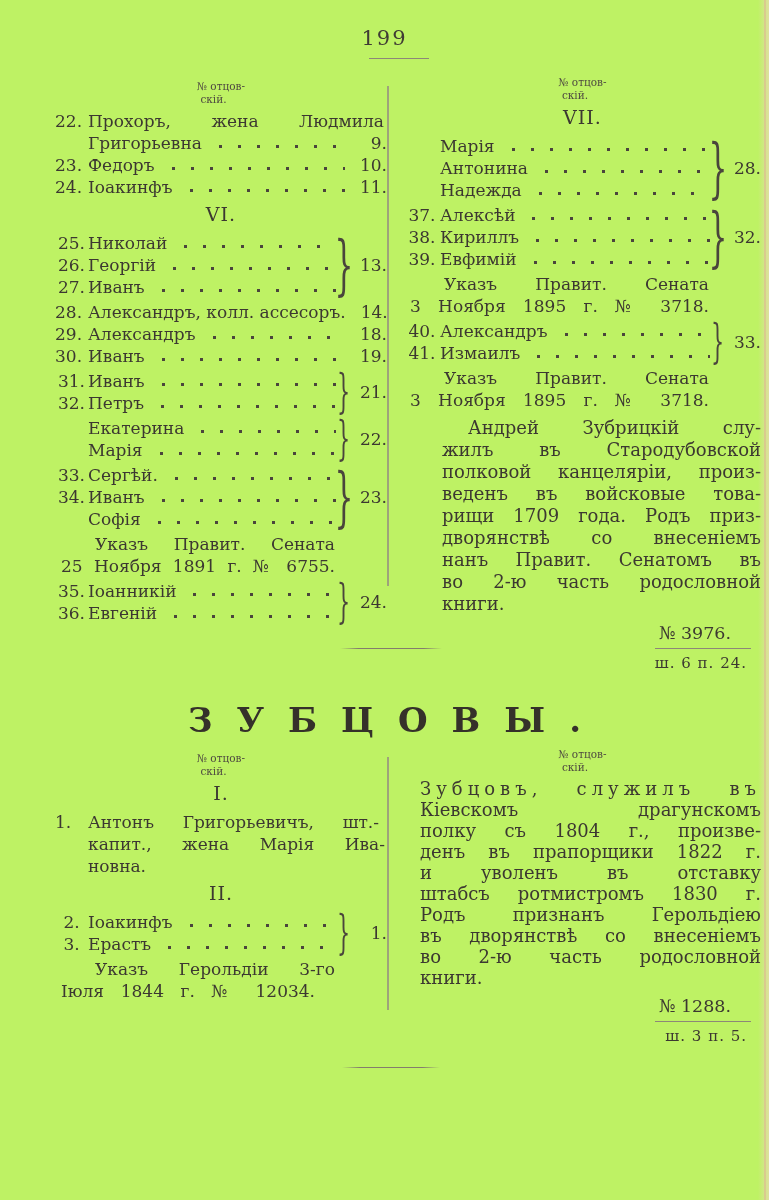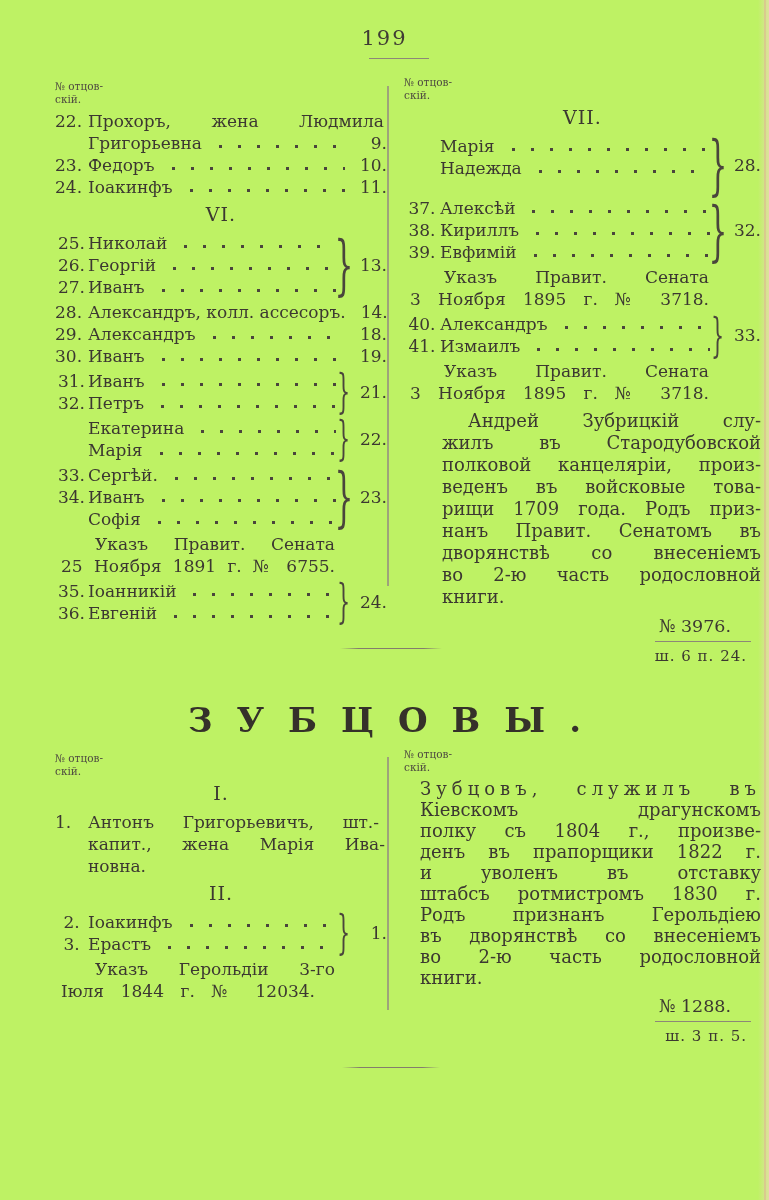--- a/index.html
+++ b/index.html
@@ -27,21 +27,21 @@
     background:linear-gradient(to right, rgba(130,124,108,0), #837d6c 18%, #837d6c 82%, rgba(130,124,108,0));}
   .hdiv.first{top:648px;left:340px;width:102px;}
   .hdiv.second{top:1067px;left:342px;width:98px;}
 
   .col{position:absolute;font-size:17px;line-height:22px;}
   .col.tl{left:55px;top:80px;width:332px;}
   .col.tr{left:404px;top:76px;width:357px;}
   .col.bl{left:55px;top:752px;width:332px;}
   .col.br{left:404px;top:748px;width:357px;}
 
-  .colhead{font-size:10.5px;line-height:12.5px;text-align:left;color:#4e4940;margin-bottom:5px;}
+  .colhead{font-size:10.5px;line-height:12.5px;text-align:center;color:#4e4940;margin-bottom:5px;}
   .colhead .l2{padding-right:15px;}
 
   .roman{text-align:center;font-size:19px;letter-spacing:1px;margin:5px 0 7px;}
 
   .row{display:flex;height:22px;line-height:22px;}
   .row .num{width:33px;flex:none;}
   .tr .row .num{width:36px;}
   .name{flex:none;white-space:nowrap;}
   .namefill{flex:1;min-width:0;text-align:justify;text-align-last:justify;padding-right:3px;}
   .lead{flex:1;min-width:10px;margin-left:7px;
@@ -271,20 +271,25 @@
 
     <div class="group b3">
       <div class="glines">
         <div class="row">
           <span class="num"></span>
           <span class="name">Марія</span>
           <span class="lead"></span>
         </div>
         <div class="row">
           <span class="num"></span>
+          <span class="name">Антонина</span>
+          <span class="lead"></span>
+        </div>
+        <div class="row">
+          <span class="num"></span>
           <span class="name">Надежда</span>
           <span class="lead"></span>
         </div>
       </div>
       <div class="gbrace">
           <span>}</span>
         </div>
       <div class="gref">28.</div>
     </div>
 
@@ -340,22 +345,22 @@
       <div class="n1">Указъ Правит. Сената</div>
       <div class="n2">3 Ноября 1895 г. № 3718.</div>
     </div>
 
     <div class="para">
       <div class="pfirst">Андрей Зубрицкій слу-</div>
       <div>жилъ въ Стародубовской</div>
       <div>полковой канцеляріи, произ-</div>
       <div>веденъ въ войсковые това-</div>
       <div>рищи 1709 года. Родъ приз-</div>
+      <div>дворянствѣ со внесеніемъ</div>
       <div>нанъ Правит. Сенатомъ въ</div>
-      <div>дворянствѣ со внесеніемъ</div>
       <div>во 2-ю часть родословной</div>
       <div class="plast">книги.</div>
     </div>
 
     <div class="refblock">
       <div class="refnum">№ 3976.</div>
       <div class="refrule"></div>
       <div class="shelf">ш. 6 п. 24.</div>
     </div>
   </div>

